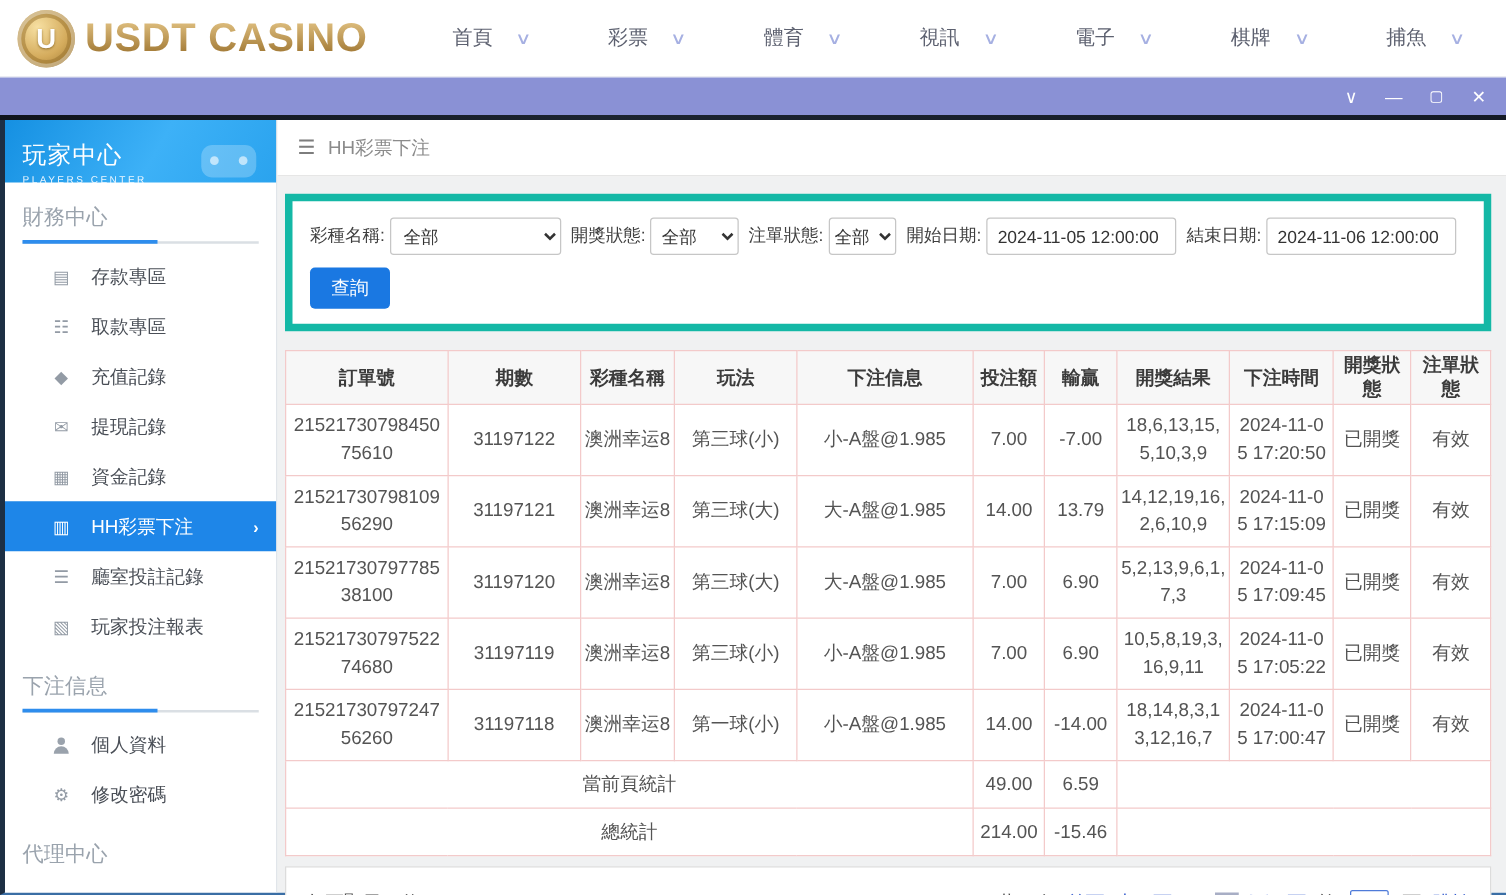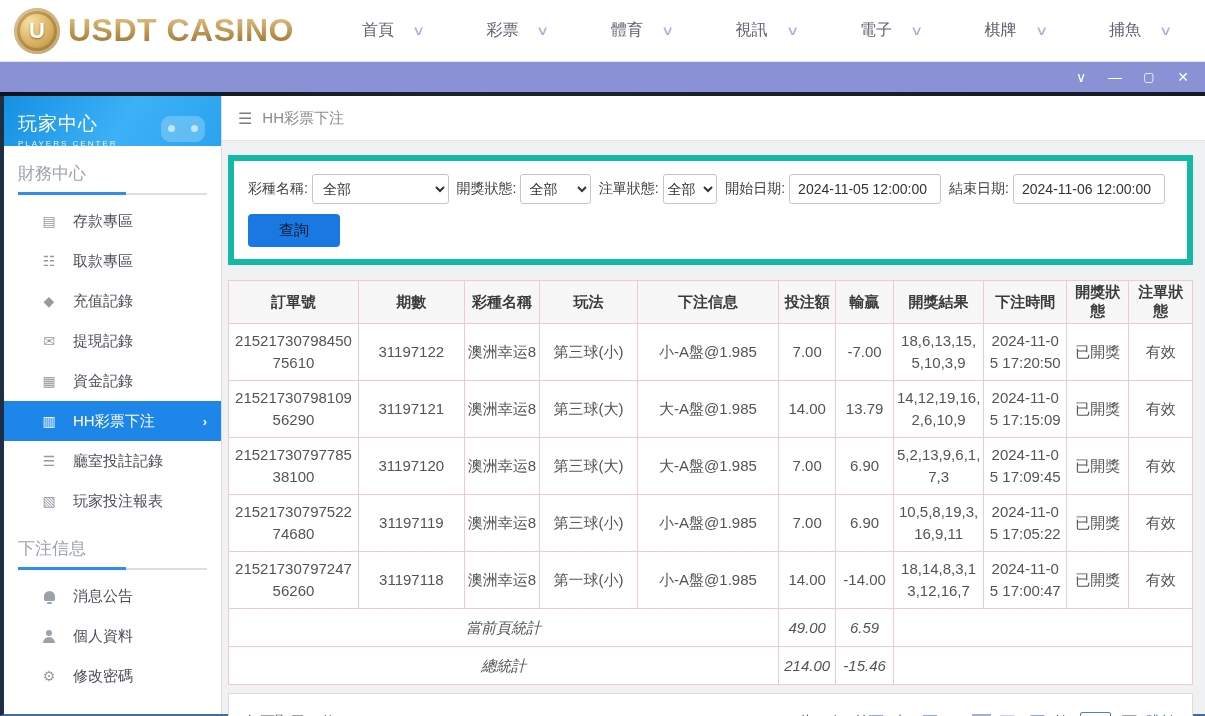--- a/index.html
+++ b/index.html
@@ -81,32 +81,32 @@
   .filter-card { background:#fff; border:6px solid #14b8a6; padding:13px 14px 12px 14px; }
   .filter-row { display:flex; align-items:center; flex-wrap:nowrap; }
   .filter-row label { font-size:14px; color:#3f3f3f; margin-right:4px; white-space:nowrap; }
   .filter-row select, .filter-row input[type=text] { height:30px; border:1px solid #c6c6c6;
     border-radius:3px; font-size:14px; color:#333; background:#fff; margin-right:8px;
     font-family:"Liberation Sans","DejaVu Sans",sans-serif; }
   select.sel-wide { width:140px; padding-left:6px; }
   select.sel-mid { width:72px; padding-left:4px; }
   select.sel-small { width:56px; }
   input.date-input { width:152px; padding-left:8px; }
-  .search-btn { margin-top:10px; background:#1a78e2; color:#0f172a; border:none; border-radius:4px;
-    font-size:15px; padding:7px 31px; cursor:pointer; }
+  .search-btn { margin-top:10px; background:#1a78e2; color:#ffffff; border:none; border-radius:4px;
+    font-size:15px; padding:7px 17px; cursor:pointer; }
 
   
   .bet-table { width:100%; border-collapse:collapse; background:#fff; margin-top:15px;
     table-layout:fixed; }
   .bet-table th, .bet-table td { border:1px solid #f3caca; text-align:center;
     word-break:break-all; }
   .bet-table th { background:#f7f7f7; color:#3b3b3b; font-size:15px; font-weight:700;
     height:43px; padding:0 2px; }
   .bet-table td { color:#545454; font-size:15px; height:57px; padding:4px 3px; line-height:1.45; }
-  .bet-table tr.sum-row td { height:38px; font-size:15px;font-style:italic; }
+  .bet-table tr.sum-row td { height:38px; font-size:15px; }
 
   
   .pager-card { background:#fff; border:1px solid #dcdcdc; margin-top:8px; height:58px;
     display:flex; align-items:center; justify-content:space-between; padding:0 16px; }
   .pager-left { color:#4a4a4a; font-size:15px; }
   .pager-right { display:flex; align-items:center; gap:9px; font-size:15px; color:#4a4a4a; }
   .pg-link { color:#2c55cc; cursor:pointer; text-decoration:none; }
   .pg-current { color:#1f3fae; background:#a8aec5; cursor:default; padding:0 1px; }
   .jump-input { width:31px; height:21px; border:1px solid #4f7bd9; border-radius:2px;
     margin:0 2px; }
@@ -214,26 +214,20 @@
       <div class="side-item">
         <span class="s-icon">▧</span>
         <span>玩家投注報表</span>
       </div>
 
       <div class="section-title">下注信息</div>
       <div class="section-underline">
           <i></i>
         </div>
 
-      <div class="side-item">
-        <span class="s-icon">
-            <i class="icon-bell"></i>
-          </span>
-        <span>消息公告</span>
-      </div>
       <div class="side-item">
         <span class="s-icon">
             <i class="icon-person"></i>
           </span>
         <span>個人資料</span>
       </div>
       <div class="side-item">
         <span class="s-icon">⚙</span>
         <span>修改密碼</span>
       </div>

